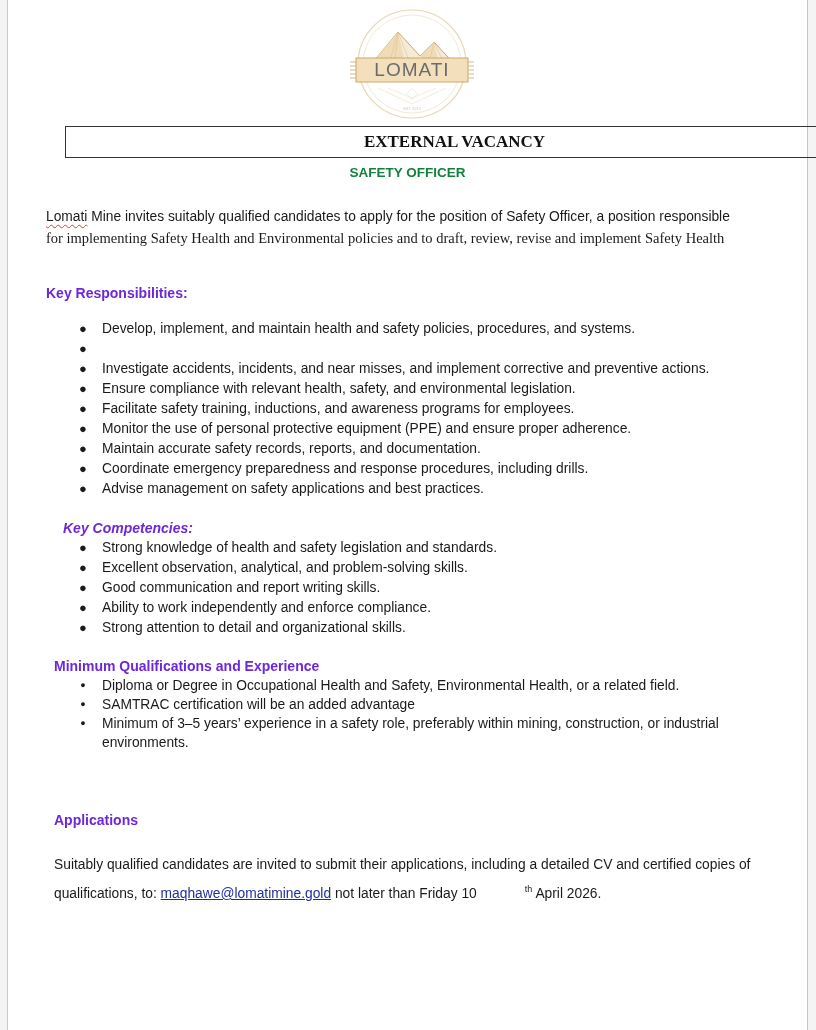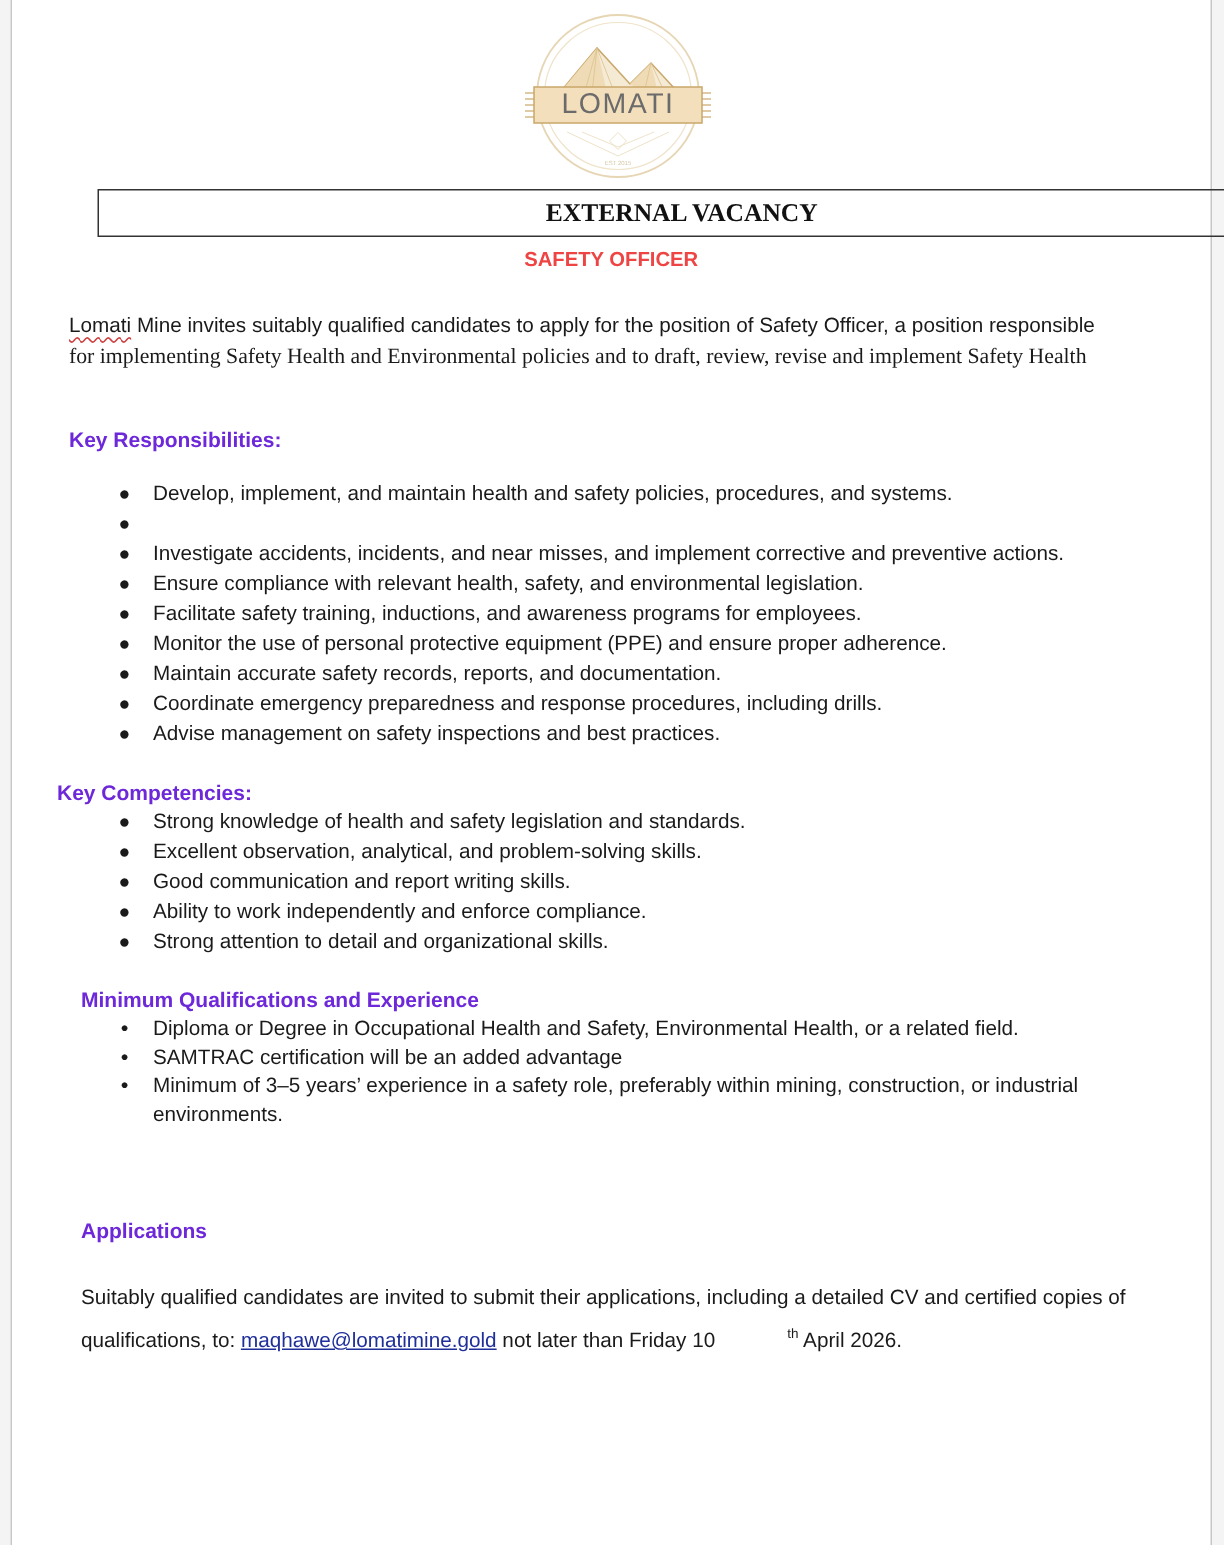--- a/index.html
+++ b/index.html
@@ -19,21 +19,21 @@
   .logo { position: absolute; left: 340px; top: 8px; width: 128px; height: 112px; }
 
   .vacancy-box {
     position: absolute; left: 9px; top: 126px; width: 777px; height: 30px;
     border: 1px solid #333;
     display: flex; align-items: center; justify-content: center;
     font-family: "Liberation Serif", serif; font-weight: bold; font-size: 17px; color: #111; margin-left: 48px;
   }
   .job-title {
     position: absolute; left: 0; top: 165px; width: 799px; text-align: center;
-    font-family: "Liberation Sans", sans-serif; font-weight: bold; font-size: 13.5px; color: #ef4444;
+    font-family: "Liberation Sans", sans-serif; font-weight: bold; font-size: 13.5px; color: #15803d;
   }
   .intro {
     position: absolute; left: 38px; top: 206px; width: 730px;
     font-size: 14px; line-height: 21.5px; color: #1a1a1a;
   }
   .intro .l1 { font-family: "Liberation Sans", sans-serif; font-size: 13.8px; }
   .intro .l2, .intro .l3 { font-family: "Liberation Serif", serif; font-size: 14.5px; }
   .squiggle {
     text-decoration: underline wavy #d04040;
     text-decoration-thickness: 1px;
@@ -120,24 +120,24 @@
   <div class="heading" style="left:38px;top:285px;">Key Responsibilities:</div>
   <ul class="bullets" style="left:70px;top:319px;">
     <li><span class="dot">●</span><span>Develop, implement, and maintain health and safety policies, procedures, and systems.</span></li>
     <li><span class="dot">●</span></li>
     <li><span class="dot">●</span><span>Investigate accidents, incidents, and near misses, and implement corrective and preventive actions.</span></li>
     <li><span class="dot">●</span><span>Ensure compliance with relevant health, safety, and environmental legislation.</span></li>
     <li><span class="dot">●</span><span>Facilitate safety training, inductions, and awareness programs for employees.</span></li>
     <li><span class="dot">●</span><span>Monitor the use of personal protective equipment (PPE) and ensure proper adherence.</span></li>
     <li><span class="dot">●</span><span>Maintain accurate safety records, reports, and documentation.</span></li>
     <li><span class="dot">●</span><span>Coordinate emergency preparedness and response procedures, including drills.</span></li>
-    <li><span class="dot">●</span><span>Advise management on safety inspections and best practices.</span></li>
+    <li><span class="dot">●</span><span>Advise management on safety applications and best practices.</span></li>
   </ul>
 
-  <div class="heading" style="left:30px;top:520px;">Key Competencies:</div>
+  <div class="heading" style="left:55px;top:520px;font-style:italic;">Key Competencies:</div>
   <ul class="bullets" style="left:70px;top:538px;">
     <li><span class="dot">●</span><span>Strong knowledge of health and safety legislation and standards.</span></li>
     <li><span class="dot">●</span><span>Excellent observation, analytical, and problem-solving skills.</span></li>
     <li><span class="dot">●</span><span>Good communication and report writing skills.</span></li>
     <li><span class="dot">●</span><span>Ability to work independently and enforce compliance.</span></li>
     <li><span class="dot">●</span><span>Strong attention to detail and organizational skills.</span></li>
   </ul>
 
   <div class="heading" style="left:46px;top:658px;">Minimum Qualifications and Experience</div>
   <ul class="bullets" style="left:70px;top:676px;width:700px;">

